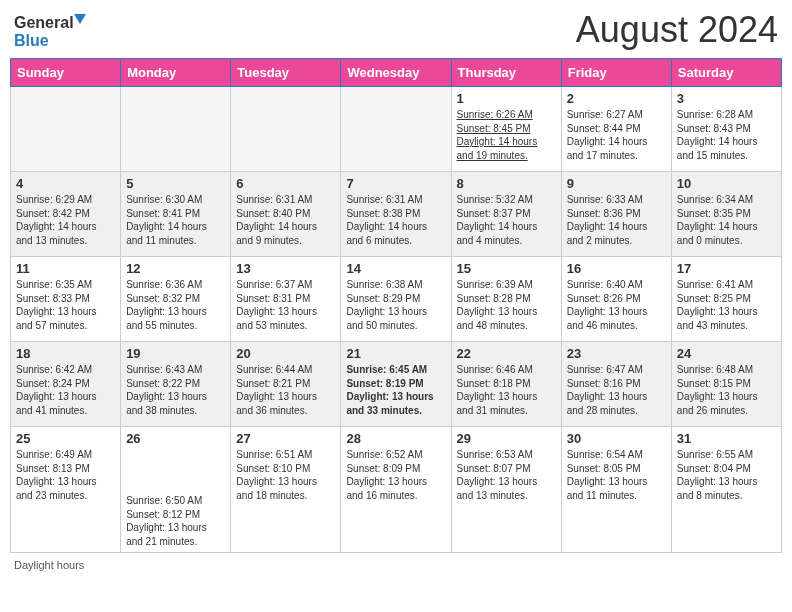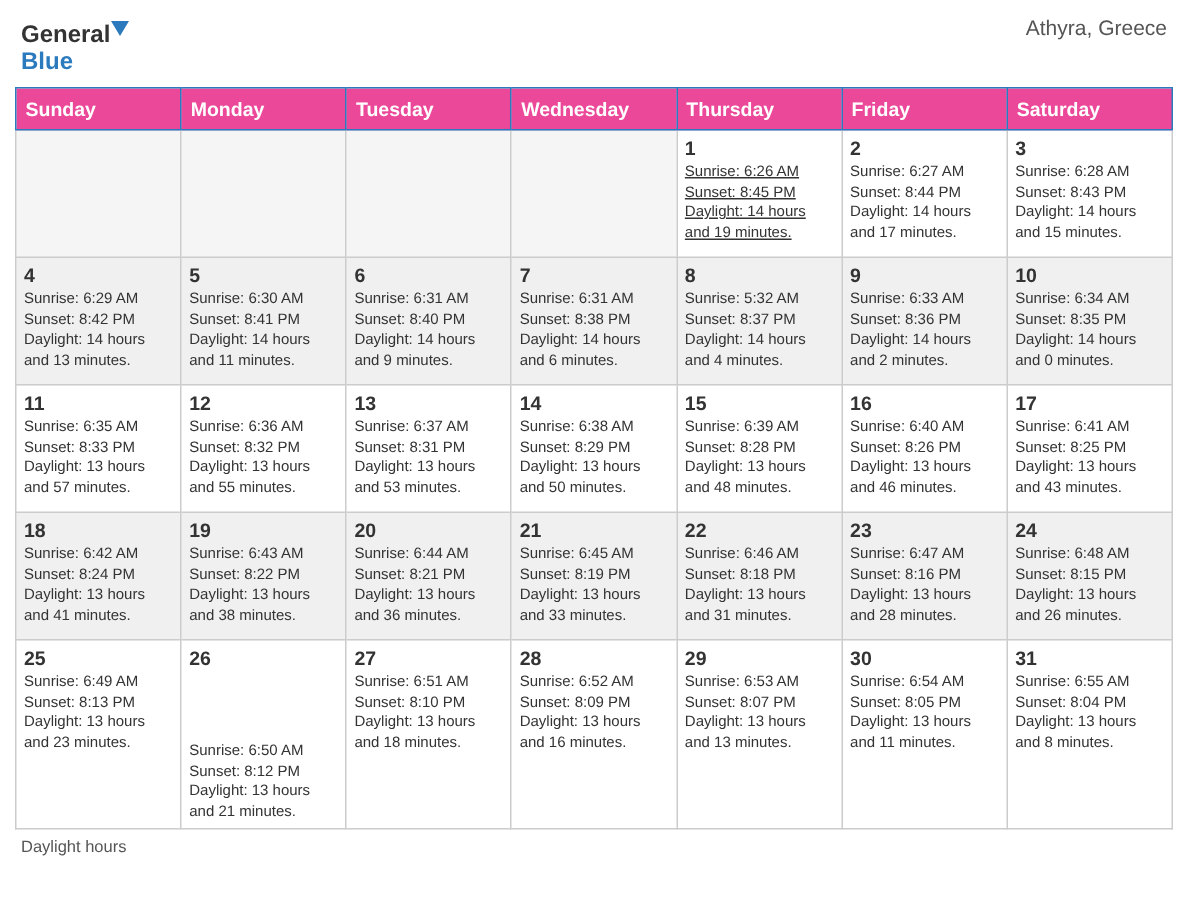--- a/index.html
+++ b/index.html
@@ -91,21 +91,21 @@
 
 <div class="header">
   <div class="logo">
     <svg class="logo-icon" viewBox="0 0 80 40" style="width: 80px; height: 40px;">
         <text x="0" y="18" font-size="16" font-weight="bold" fill="#333">General</text>
         <text x="0" y="36" font-size="16" font-weight="bold" fill="#2a7abd">Blue</text>
         <polygon points="60,4 72,4 66,14" fill="#2a7abd"></polygon>
       </svg>
   </div>
   <div class="title-area">
-    <div class="subtitle">Athyra, Greece</div>
+    <div class="month-title">August 2024</div>
   </div>
 </div>
 
 <table>
   <thead>
     <tr id="header-row">
         <th class="day-header">Sunday</th>
         <th class="day-header">Monday</th>
         <th class="day-header">Tuesday</th>
         <th class="day-header">Wednesday</th>
@@ -241,21 +241,21 @@
 Daylight: 13 hours and 38 minutes.</div>
         </td>
         <td class="alt-row">
           <span class="day-num">20</span>
           <div class="cell-text" style="white-space: pre-line;">Sunrise: 6:44 AM
 Sunset: 8:21 PM
 Daylight: 13 hours and 36 minutes.</div>
         </td>
         <td class="alt-row">
           <span class="day-num">21</span>
-          <div class="cell-text" style="white-space: pre-line;">Sunrise: 6:45 AM
+          <div class="cell-text" style="white-space: pre-line; font-weight: bold;">Sunrise: 6:45 AM
 Sunset: 8:19 PM
 Daylight: 13 hours and 33 minutes.</div>
         </td>
         <td class="alt-row">
           <span class="day-num">22</span>
           <div class="cell-text" style="white-space: pre-line;">Sunrise: 6:46 AM
 Sunset: 8:18 PM
 Daylight: 13 hours and 31 minutes.</div>
         </td>
         <td class="alt-row">

